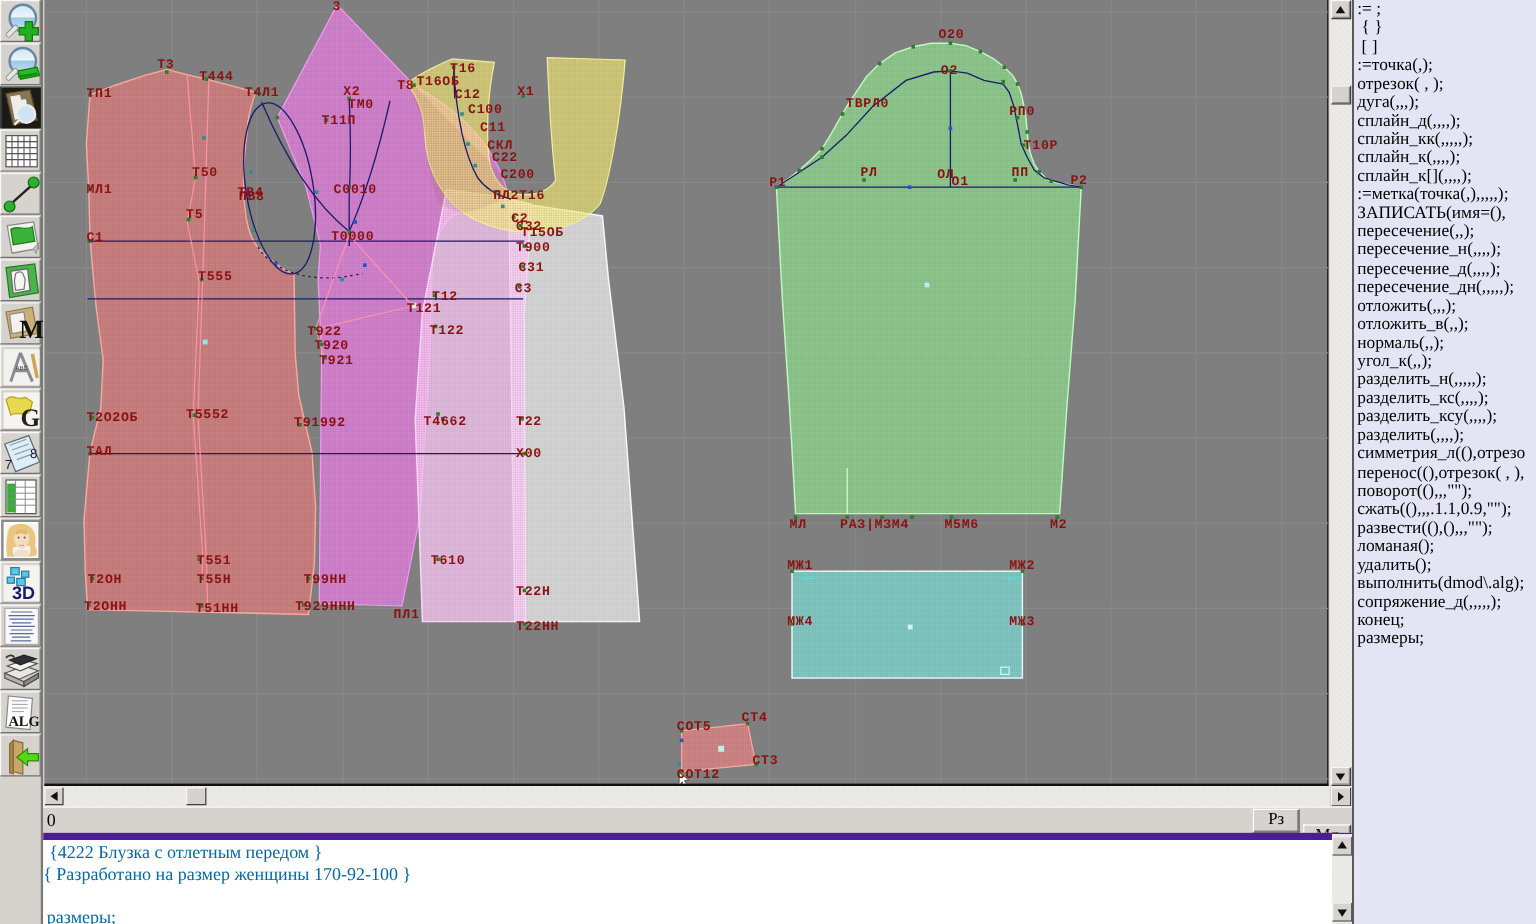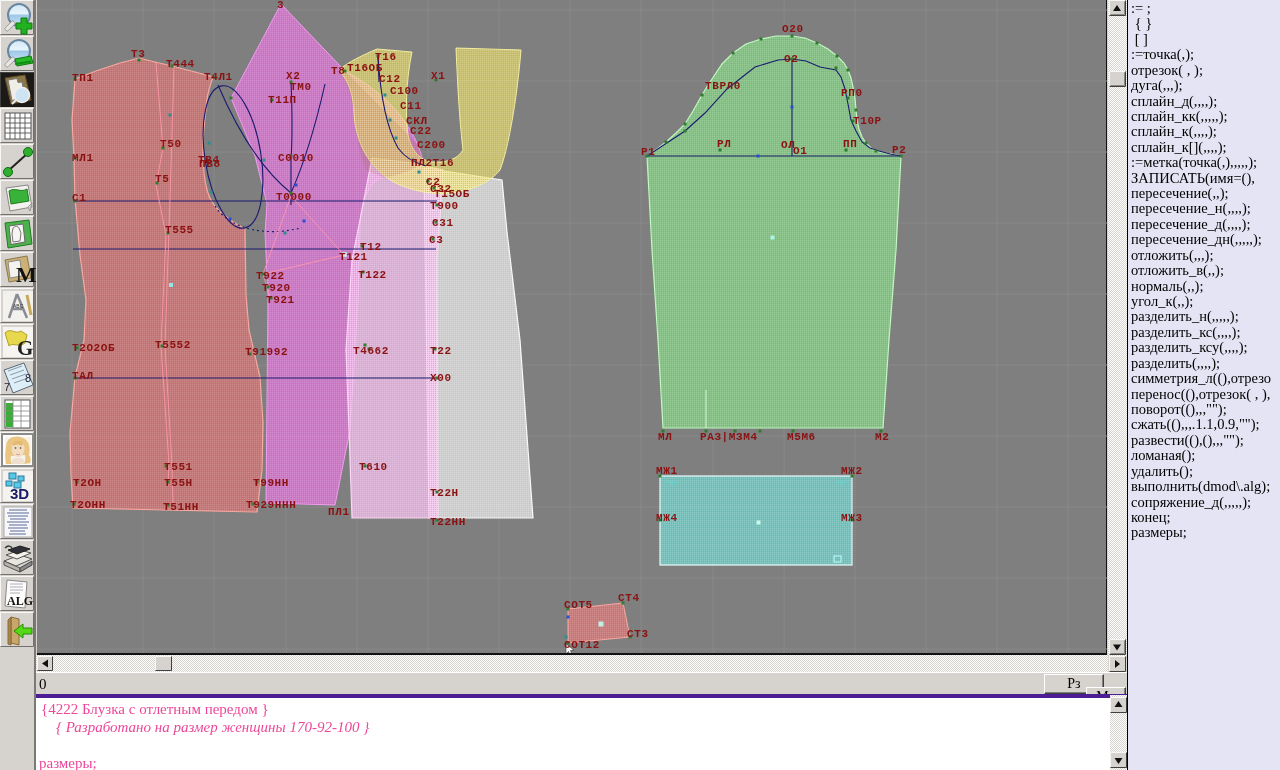--- a/index.html
+++ b/index.html
@@ -5,22 +5,22 @@
   html,body{margin:0;padding:0;width:1280px;height:770px;overflow:hidden;
     font-family:"Liberation Sans",sans-serif;background:#d6d3ce;}
   #root{position:relative;width:1280px;height:770px;}
   .abs{position:absolute;}
   #toolbar{left:0;top:0;width:36px;height:770px;background:#d6d3ce;}
   #canvas{left:37px;top:0;width:1069px;height:653px;background:#7f7f7f;border-bottom:2px solid #111;border-right:1px solid #111;}
   #vscroll{left:1108px;top:0;width:19px;height:656px;background:#ece9e4;}
   #rpanel{left:1127px;top:0;width:153px;height:770px;background:#e4e4f4;border-left:1px solid #000;box-sizing:border-box;}
   #hscroll{left:36px;top:655px;width:1072px;height:17px;background:#ece9e4;}
   #status{left:36px;top:672px;width:1091px;height:22px;background:#d6d3ce;}
-  #textarea{left:36px;top:694px;width:1091px;height:76px;background:#fff;border-top:4px solid #4c1d95;box-sizing:border-box;
-    font-family:"Liberation Serif",serif;font-size:15px;color:#ec4899;}
+  #textarea{left:36px;top:694px;width:1091px;height:76px;background:#fff;border-top:6px solid #4c1d95;box-sizing:border-box;
+    font-family:"Liberation Serif",serif;font-size:15px;color:#0369a1;}
   .sbtn{position:absolute;background:#d6d3ce;
     border-top:1px solid #fff;border-left:1px solid #fff;
     border-right:1px solid #404040;border-bottom:1px solid #404040;
     box-shadow:inset -1px -1px 0 #808080;}
   .rtext{font-family:"Liberation Serif",serif;font-size:14.5px;color:#000;line-height:15.42px;white-space:pre;}
 </style>
 </head>
 <body>
 <div id="root">
   <div id="toolbar" class="abs">
@@ -519,26 +519,26 @@
   <div id="hsarrow" class="abs" style="left:1109px;top:656px;width:17px;height:16px;">
     <svg width="17" height="16">
       <rect x="0" y="0" width="17" height="16" fill="#d6d3ce"></rect>
       <path d="M0.5,15.5 V0.5 H16.5" fill="none" stroke="#f8f7f5"></path>
       <path d="M0.5,15.5 H16.5 V0.5" fill="none" stroke="#404040"></path>
       <path d="M11,8 l-5,-4 v8 z" fill="#111"></path>
     </svg>
   </div>
   <div id="status" class="abs" style="border-top:1px solid #fff;">
     <div style="position:absolute;left:3px;top:3px;font-family:'Liberation Serif',serif;font-size:15px;color:#000;">0</div>
-    <button class="sbtn" style="left:1008px;top:1px;width:60px;height:20px;font-family:'Liberation Serif',serif;font-size:14px;color:#000;">Рз</button>
+    <button class="sbtn" style="left:1008px;top:1px;width:39px;height:20px;font-family:'Liberation Serif',serif;font-size:14px;color:#000;">Рз</button>
     <button class="sbtn" style="left:1050px;top:14px;width:40px;height:20px;font-family:'Liberation Serif',serif;font-size:14px;color:#000;">Мд</button>
   </div>
   <div id="textarea" class="abs">
     <div style="margin:3px 0 0 5px;"> {4222 Блузка с отлетным передом }</div>
-    <div style="margin:1px 0 0 20px;font-style:italic;">{ Разработано на размер женщины 170-92-100 }</div>
+    <div style="margin:1px 0 0 0;">{ Разработано на размер женщины 170-92-100 }</div>
     <div style="margin:1px 0 0 3px;">&nbsp;</div>
     <div style="margin:1px 0 0 3px;">размеры;</div>
   </div>
   <div id="txscroll" class="abs" style="left:1110px;top:695px;width:17px;height:75px;">
     <svg width="17" height="75">
       <pattern id="sbtrack2" width="2" height="2" patternUnits="userSpaceOnUse">
         <rect width="2" height="2" fill="#d6d3ce"></rect>
           <rect width="1" height="1" fill="#ffffff"></rect>
           <rect x="1" y="1" width="1" height="1" fill="#ffffff"></rect>
       </pattern>

